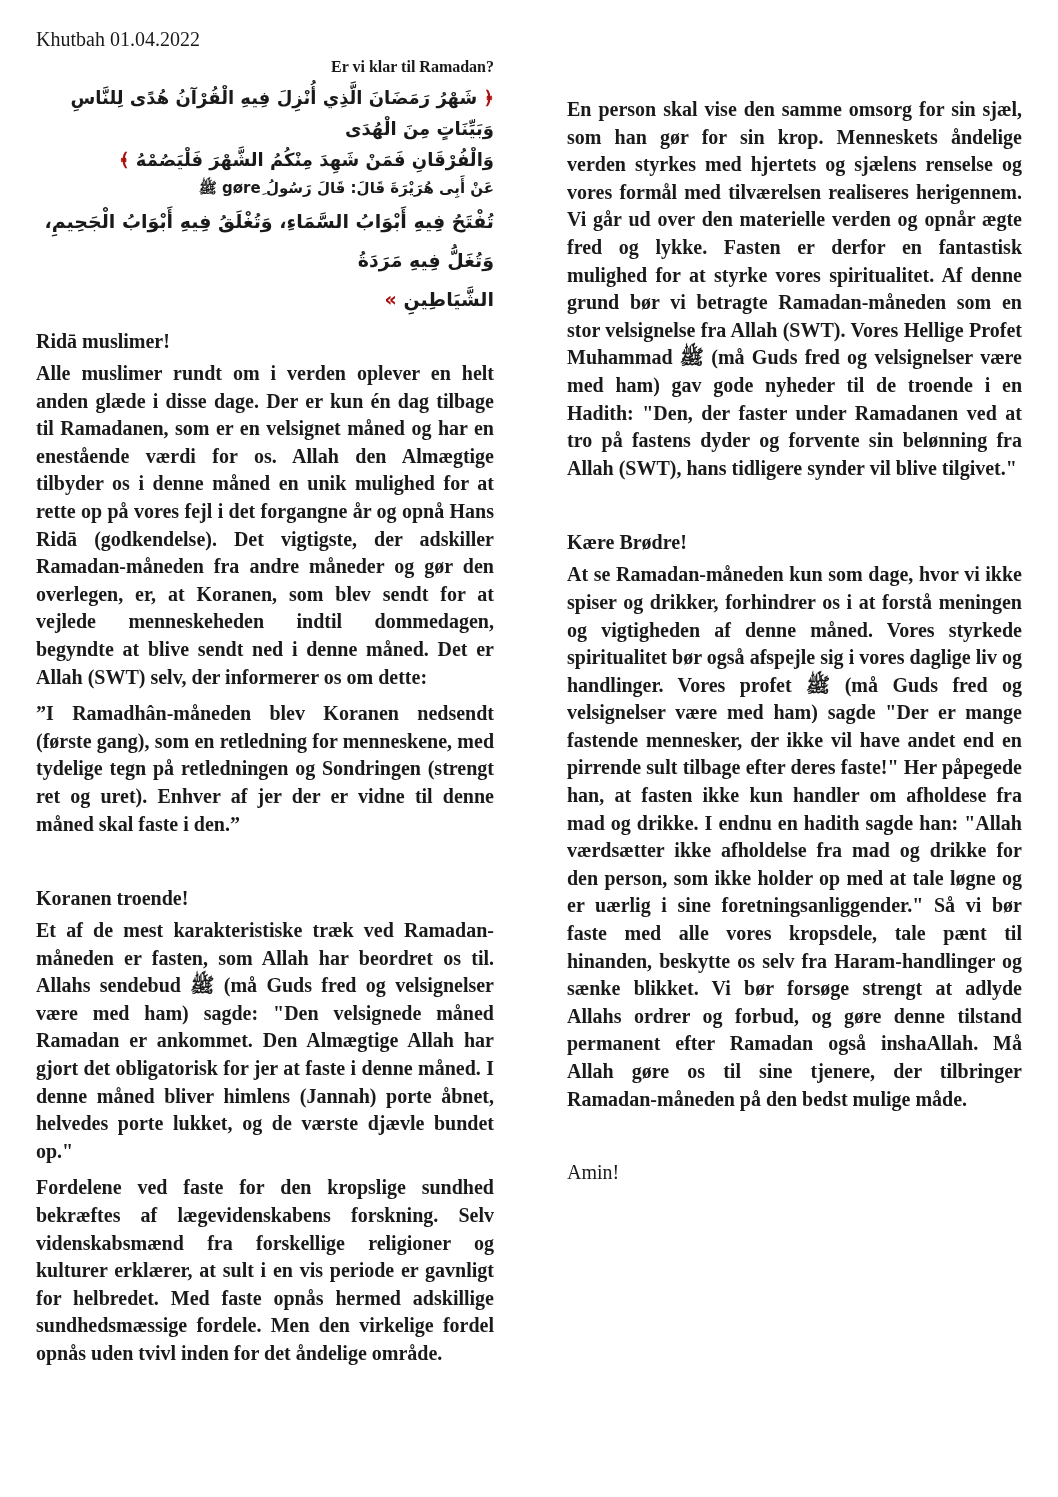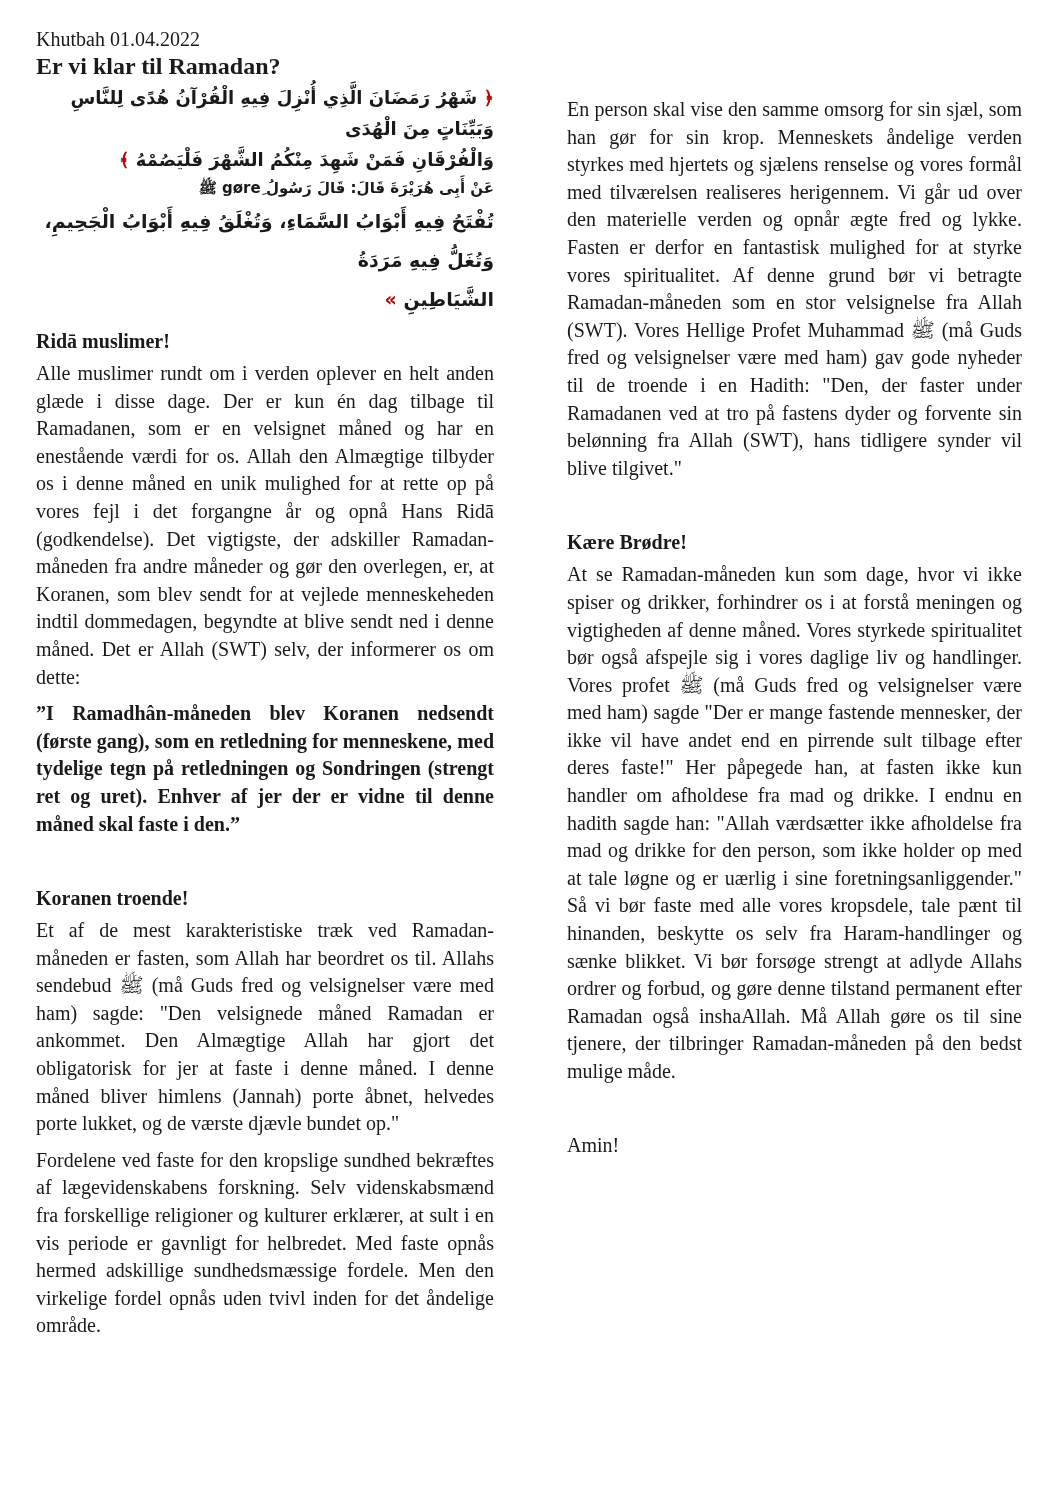--- a/index.html
+++ b/index.html
@@ -26,23 +26,24 @@
   .col { box-sizing: border-box; }
   .col-left  { width: 458px; flex: 0 0 458px; }
   .col-right { width: 455px; flex: 0 0 455px; padding-top: 70px; }
 
   .doc-title {
     font-size: 20px;
     line-height: 27px;
     font-weight: normal;
   }
   .doc-subtitle {
-    font-size: 24px;
+    font-size: 16px;
     line-height: 27px;
     font-weight: bold;
+    text-align: right;
   }
 
   .arabic-block {
     direction: rtl;
     font-family: "DejaVu Sans", sans-serif;
     margin-top: 2px;
   }
   .quran-line {
     font-size: 18px;
     font-weight: bold;
@@ -67,20 +68,21 @@
     margin: 0 0 5px 0;
   }
   .heading-first { margin-top: 9px; }
   .heading-spaced { margin-top: 47px; }
 
   .para {
     font-size: 20px;
     line-height: 27.6px;
     text-align: justify;
     margin: 0 0 9px 0;
+    font-weight: bold;
   }
   .para-bold { font-weight: bold; margin-top: 1px; }
 
   .closing {
     font-size: 20px;
     line-height: 27px;
     margin-top: 46px;
   }
 </style>
 </head>

